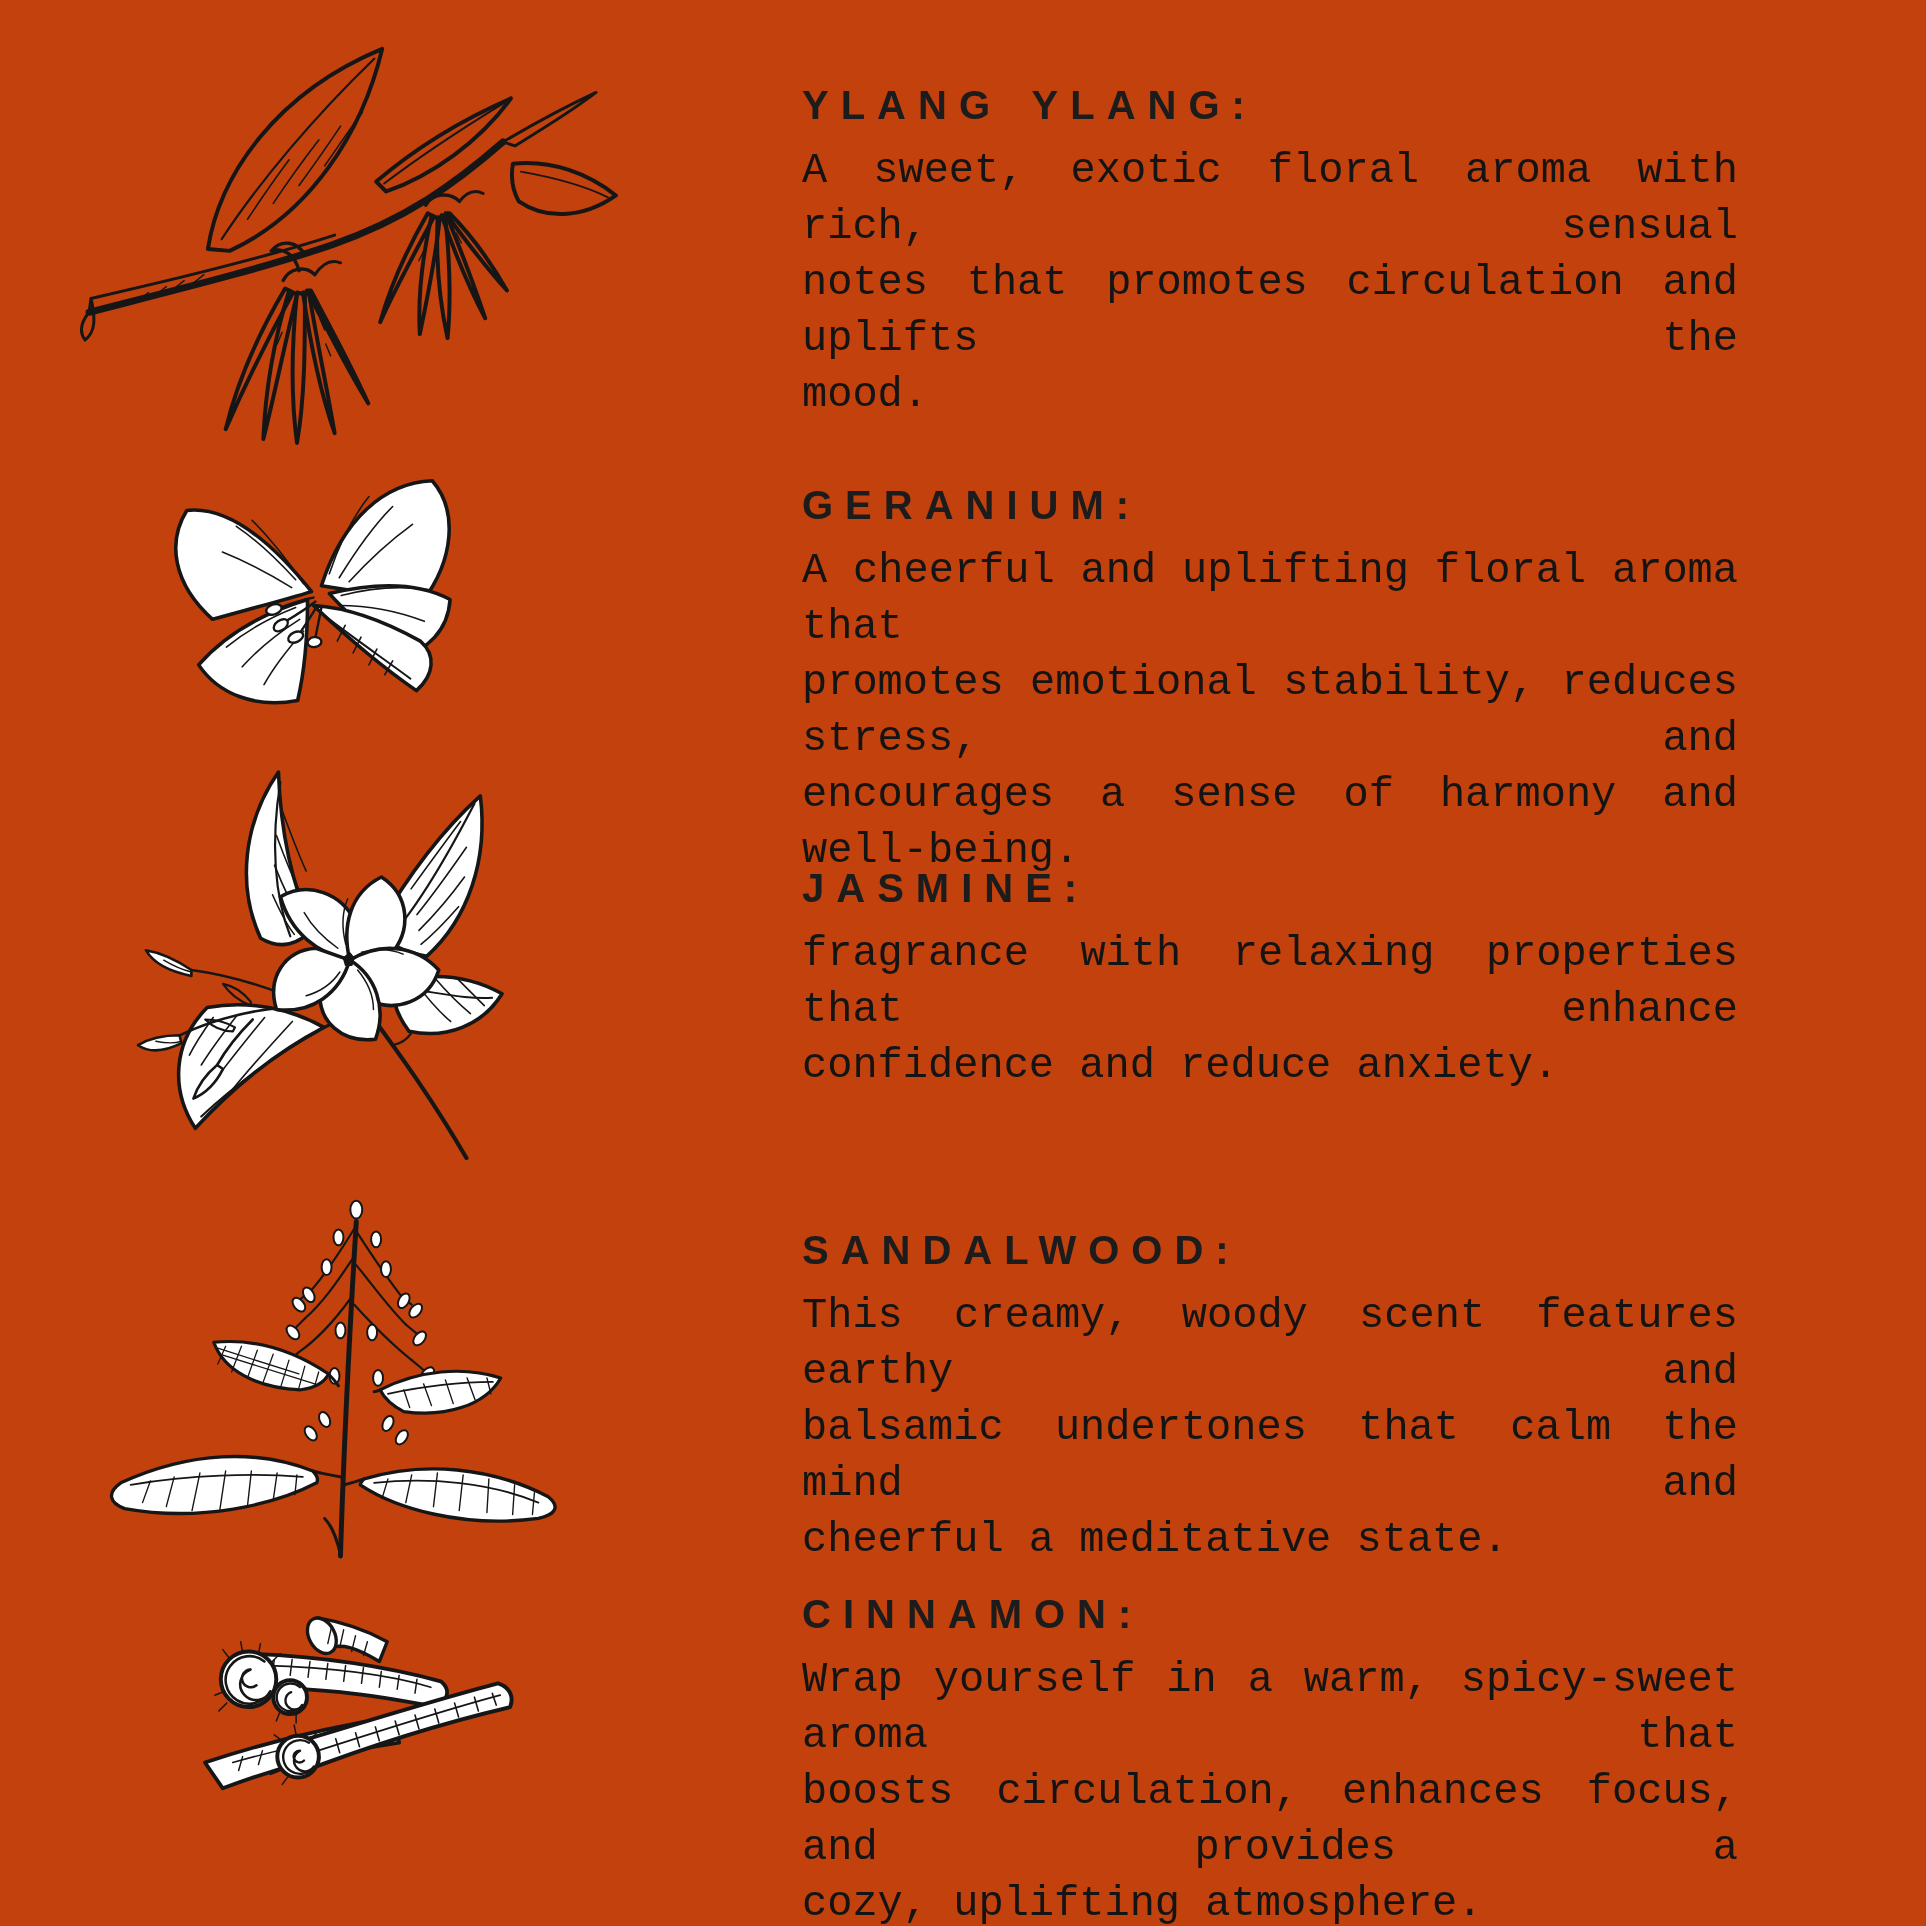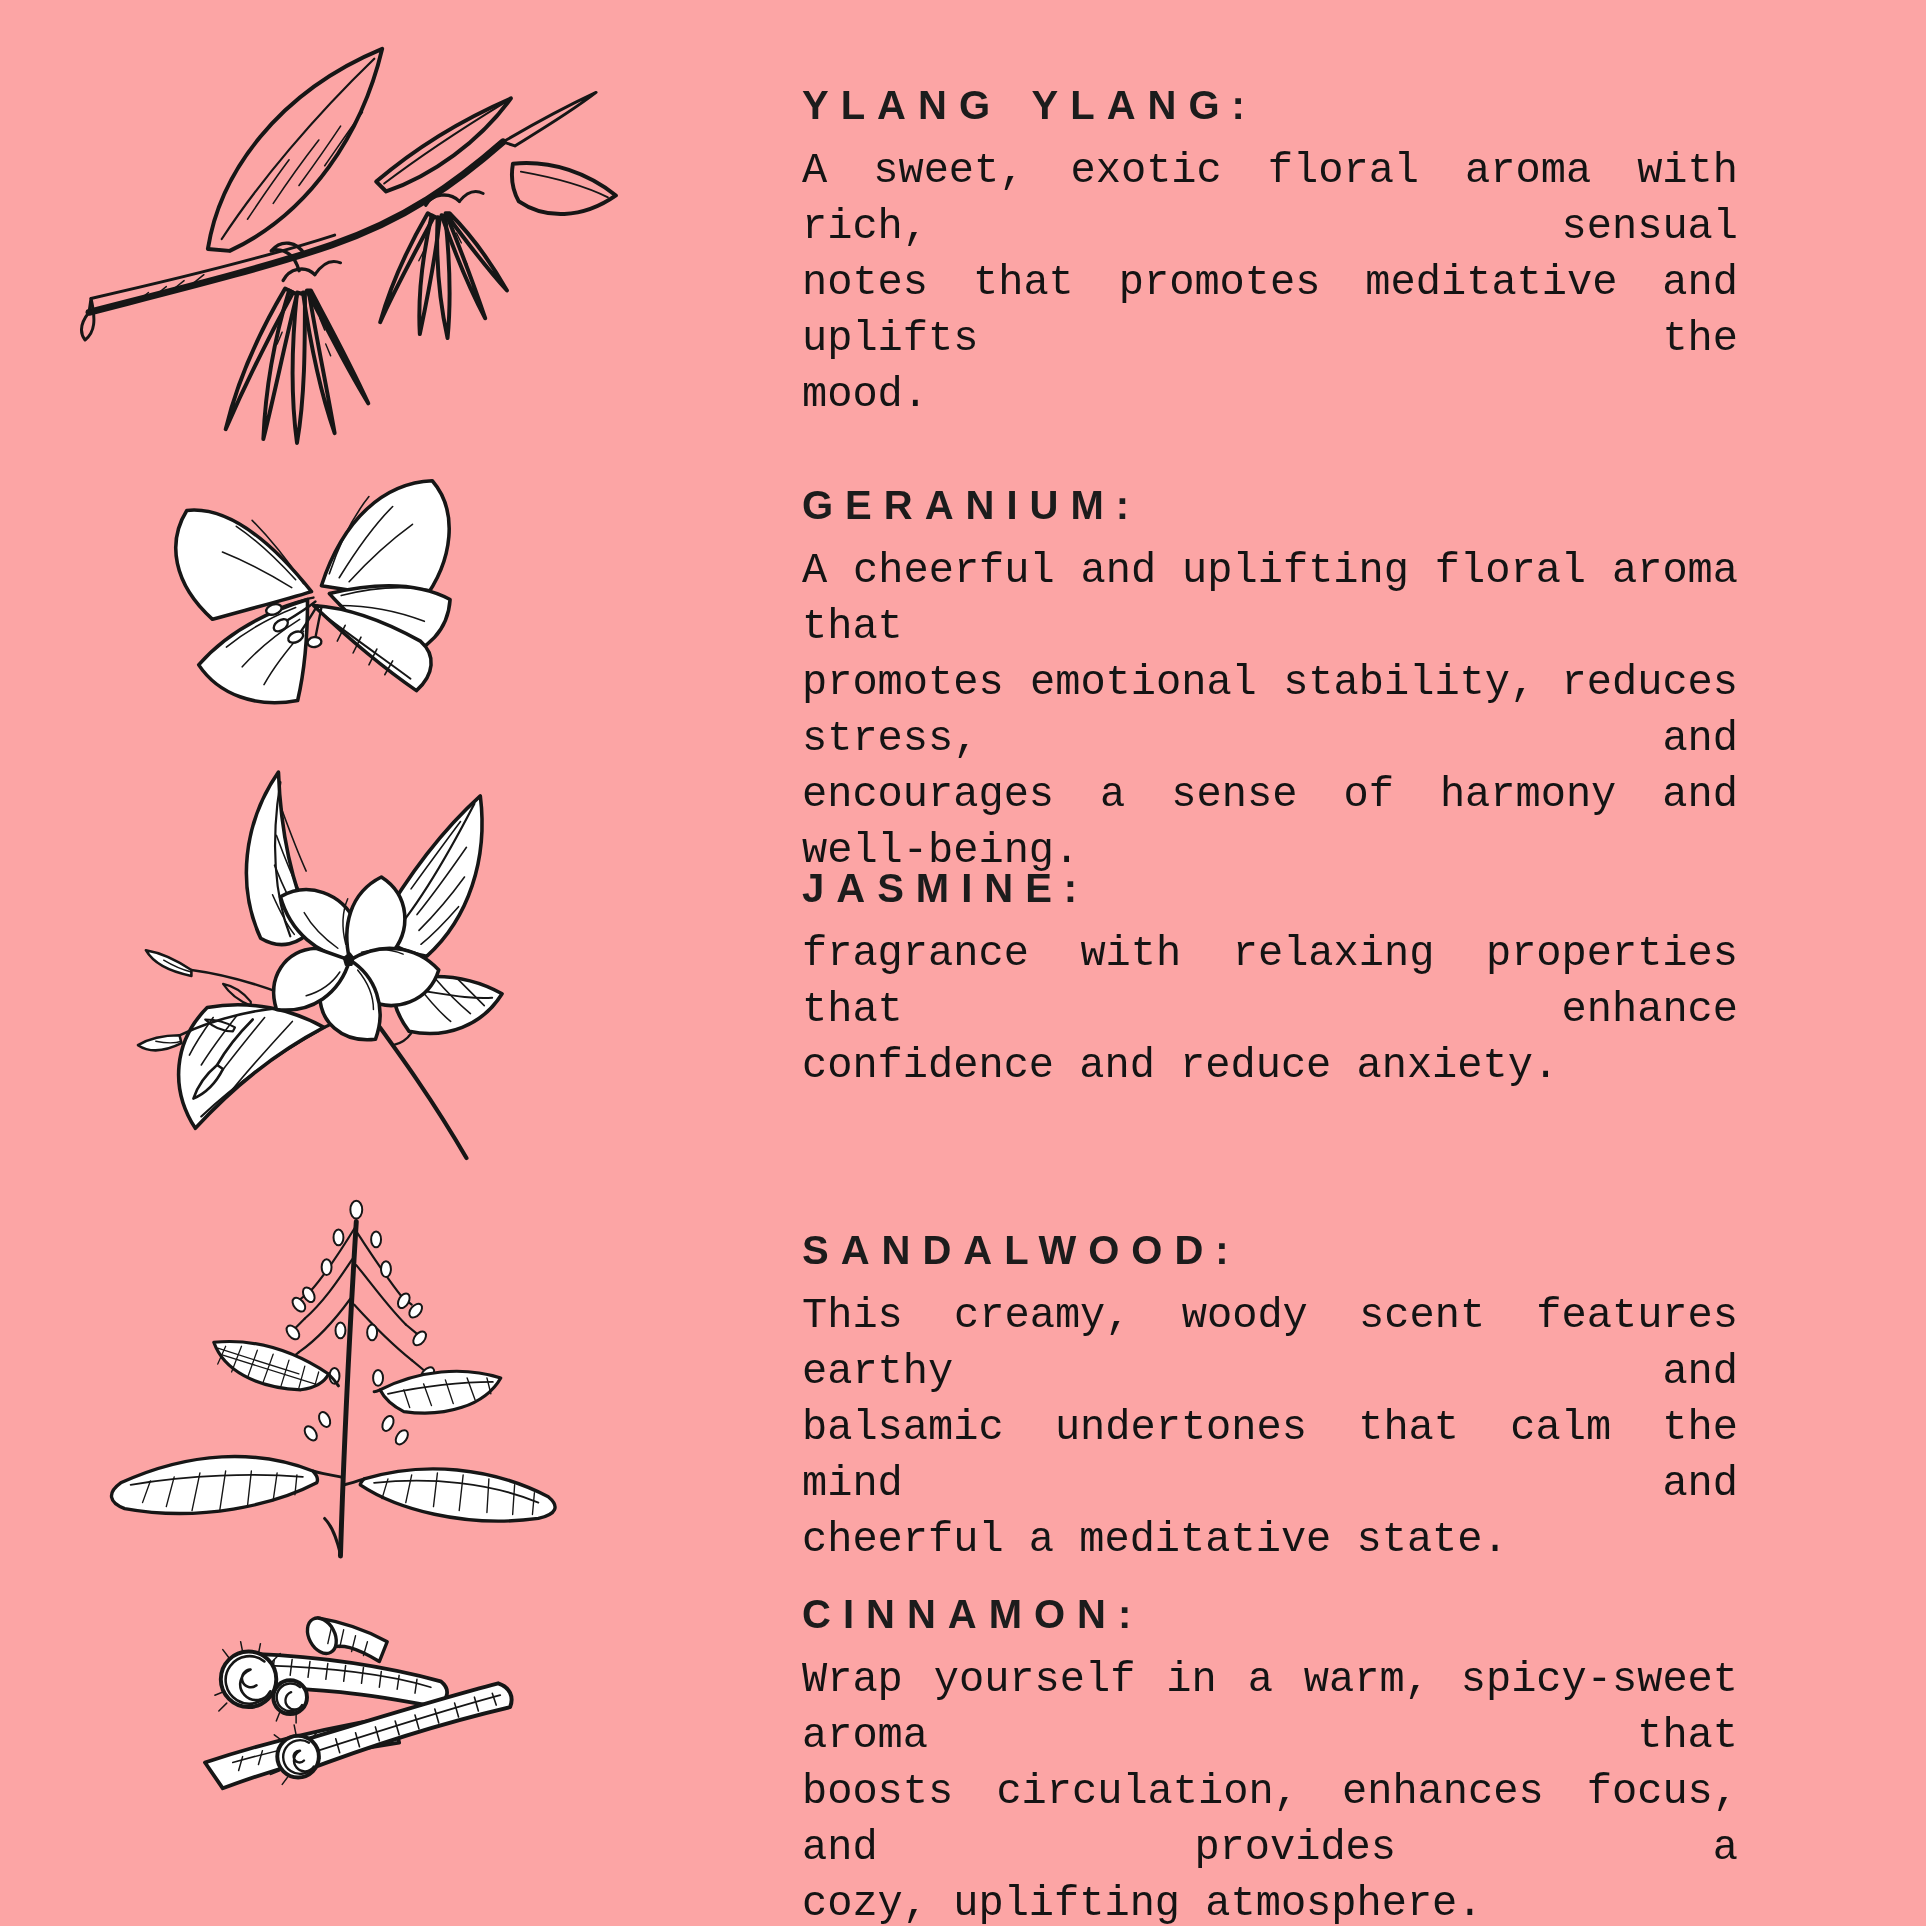--- a/index.html
+++ b/index.html
@@ -1,18 +1,18 @@
 <!DOCTYPE html>
 <html><head>
 <meta charset="utf-8">
 <style>
   html,body { margin:0; padding:0; background:#ffffff; }
   .canvas {
     position:relative; width:1927px; height:1927px;
-    background:#fca5a5; overflow:hidden;
+    background:#c2410c; overflow:hidden;
     font-family:"Liberation Sans", sans-serif;
   }
   .illus { position:absolute; }
   .illus svg { display:block; width:100%; height:100%; }
   .txt { position:absolute; left:802px; width:936px; color:#171717; }
   .heading {
     font-family:"Liberation Sans","DejaVu Sans",sans-serif;
     font-weight:700; font-size:40px; line-height:1.2;
     letter-spacing:0.30em; word-spacing:0.18em; color:#1c1c1c;
     margin:0 0 14px 0;
@@ -72,21 +72,21 @@
         <path d="M370,180 C392,210 412,236 432,258 C416,230 396,202 374,180 Z"></path>
         <path d="M352,196 l-5,10 M348,218 l-5,10 M381,200 l5,10 M387,222 l5,10" stroke-width="1.4"></path>
       </g>
     </svg>
   </div>
 
   <div class="txt" style="top:81px;">
     <h2 class="heading">YLANG YLANG:</h2>
     <div class="body">
       <div class="line">A sweet, exotic floral aroma with rich, sensual</div>
-      <div class="line">notes that promotes meditative and uplifts the</div>
+      <div class="line">notes that promotes circulation and uplifts the</div>
       <div class="line last">mood.</div>
     </div>
   </div>
 
   <div class="illus" style="left:147px; top:457px; width:332px; height:292px;">
     <svg viewBox="0 0 335 295">
       <g class="inkfill" stroke-width="3.6">
         <path d="M166,136 C118,76 76,50 40,54 C20,86 26,128 66,164 C102,154 140,144 166,136 Z"></path>
         <path d="M176,130 C198,62 240,26 288,24 C314,54 310,104 278,146 C240,140 202,134 176,130 Z"></path>
         <path d="M184,138 C234,126 276,128 306,144 C304,174 284,196 252,204 C226,180 202,158 184,138 Z"></path>

